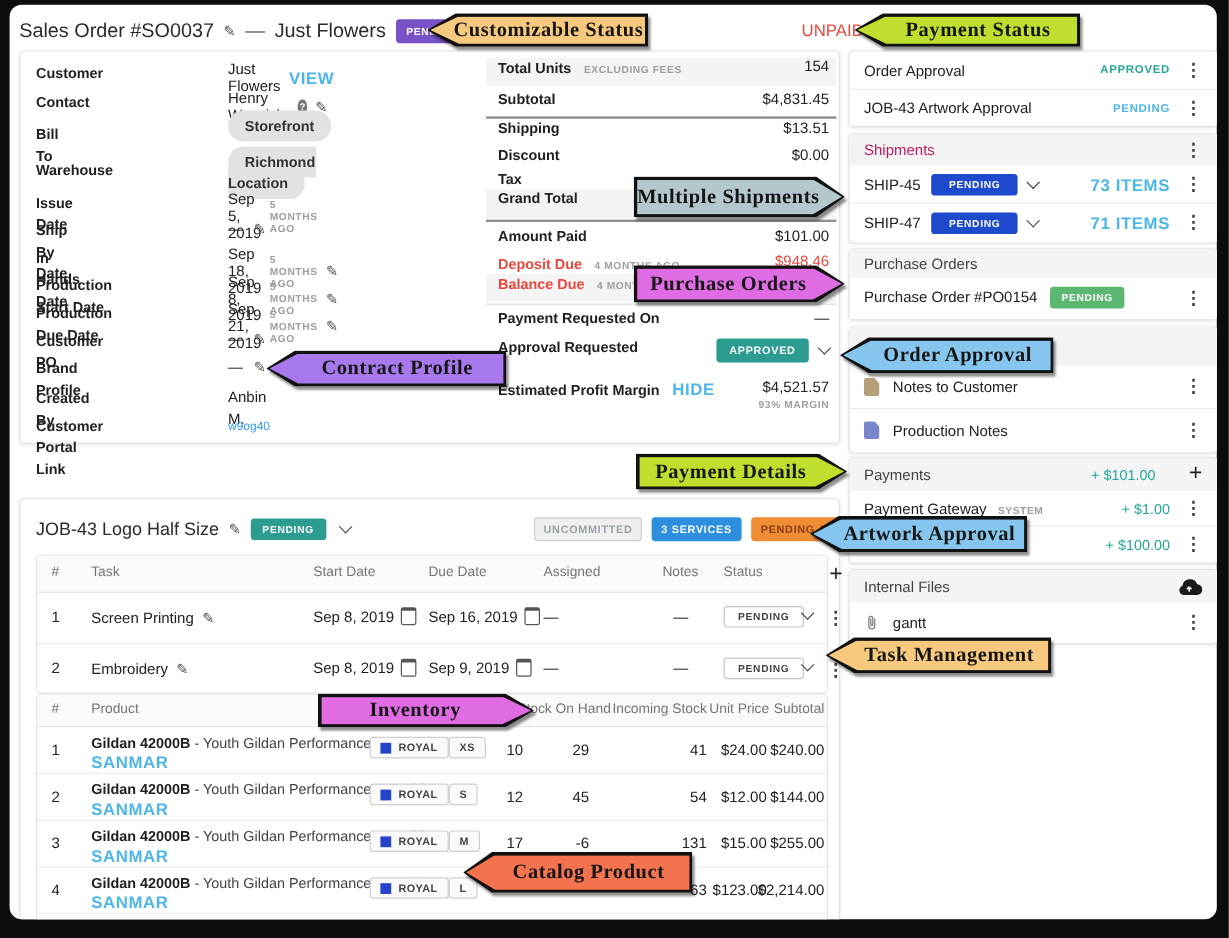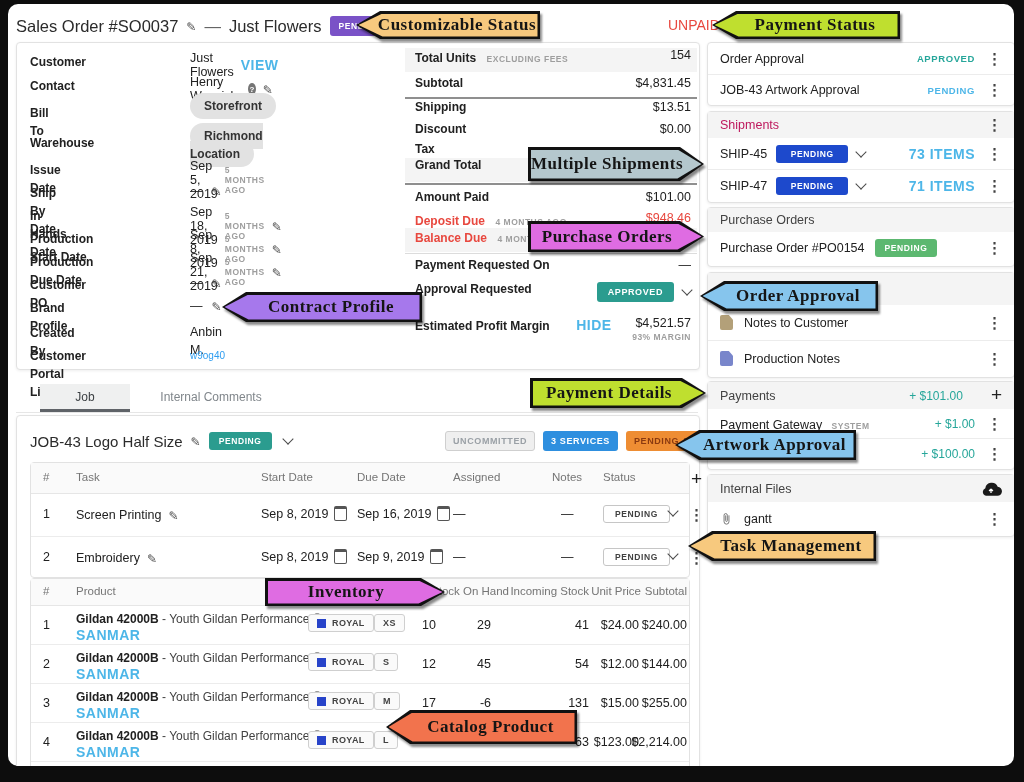--- a/index.html
+++ b/index.html
@@ -220,37 +220,28 @@
     </div>
     <div class="trow" style="top:282px;height:26px">
       <span class="lbl" style="padding-left:10px">Approval Requested</span>
       <span class="flex" style="gap:9px;padding-right:6px">
         <span class="pill pill-apprv">APPROVED</span>
         <span class="chev"></span>
       </span>
     </div>
     <div class="trow" style="top:316px;height:30px;align-items:flex-start">
       <span style="padding-left:10px"><span class="lbl">Estimated Profit Margin</span>
-        <span class="caps-link" style="margin-left:22px">HIDE</span></span>
+        <span class="caps-link" style="margin-left:6px">HIDE</span></span>
       <span class="r" style="text-align:right">
         <span class="val" style="display:block">$4,521.57</span>
         <span class="meta" style="display:block;margin-top:2px">93% MARGIN</span>
       </span>
     </div>
   </div>
 
-  <div class="abs" style="left:16px;top:384px;width:682px;height:28px;border-bottom:1px solid #e6e6e6">
-    <div class="abs" style="left:24px;top:0;width:90px;height:25px;background:#eff0f0;display:flex;align-items:center;justify-content:center">
-      <span style="font-size:12px;color:#3c4043">Job</span>
-    </div>
-    <div class="abs" style="left:24px;top:25px;width:90px;height:3px;background:#5f6368"></div>
-    <div class="abs" style="left:130px;top:0;width:130px;height:25px;display:flex;align-items:center;justify-content:center">
-      <span style="font-size:12px;color:#80868b">Internal Comments</span>
-    </div>
-  </div>
 
   <div class="abs card" style="left:16px;top:415px;width:682px;height:360px"></div>
 
   <div class="abs flex" style="left:30px;top:430px;height:22px;gap:8px">
     <span style="font-size:15px;font-weight:500;color:#2b2b2b">JOB-43 Logo Half Size</span>
     <span class="i-pencil"></span>
     <span class="pill pill-teal">PENDING</span>
     <span class="chev" style="margin-left:4px"></span>
   </div>
   <div class="abs flex" style="left:445px;top:431px;gap:8px">

